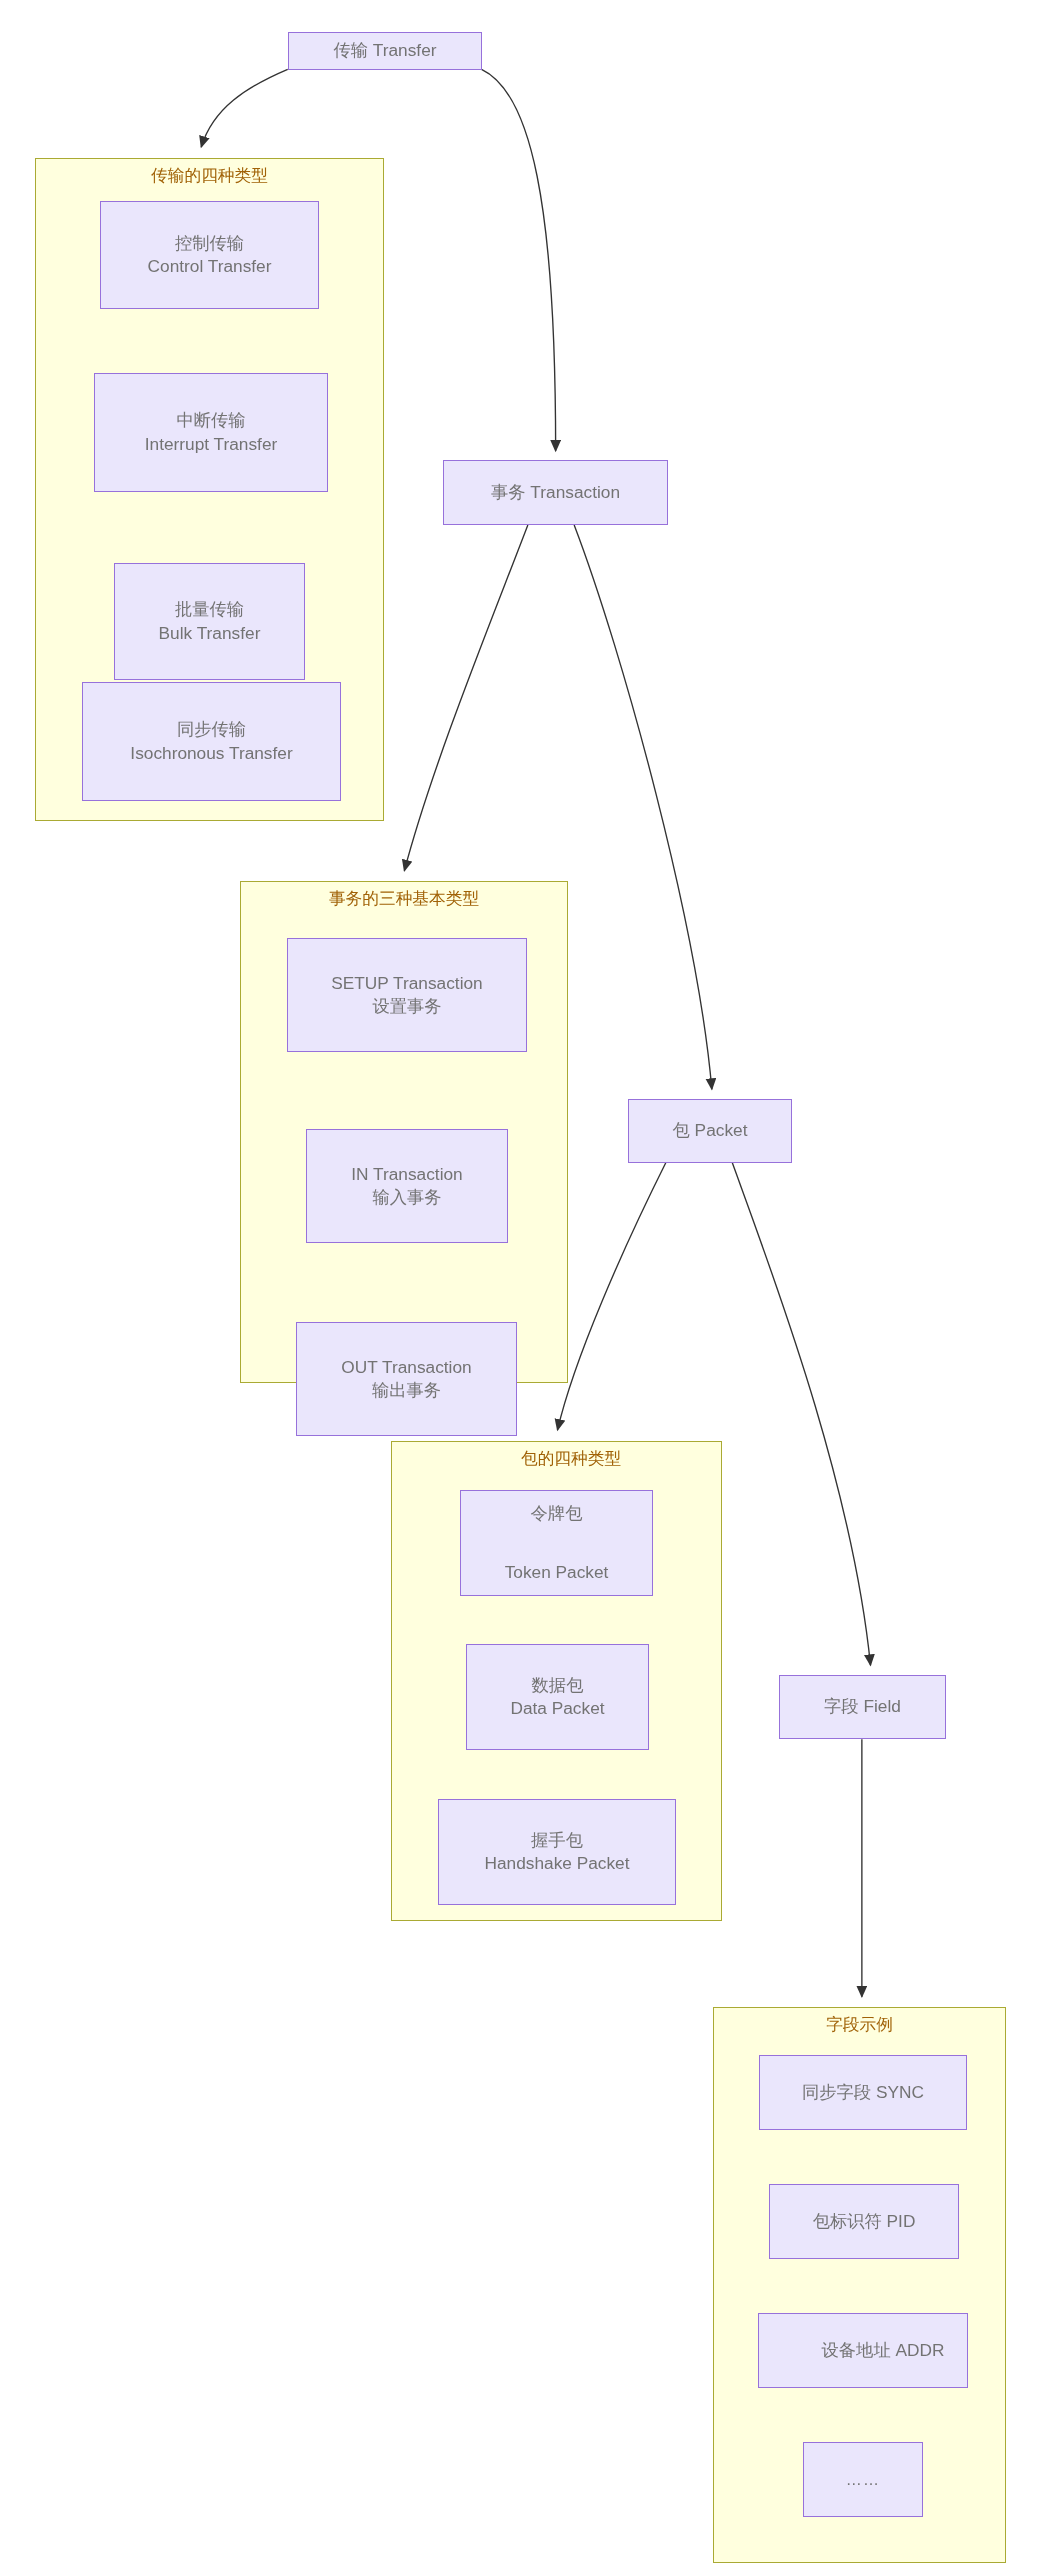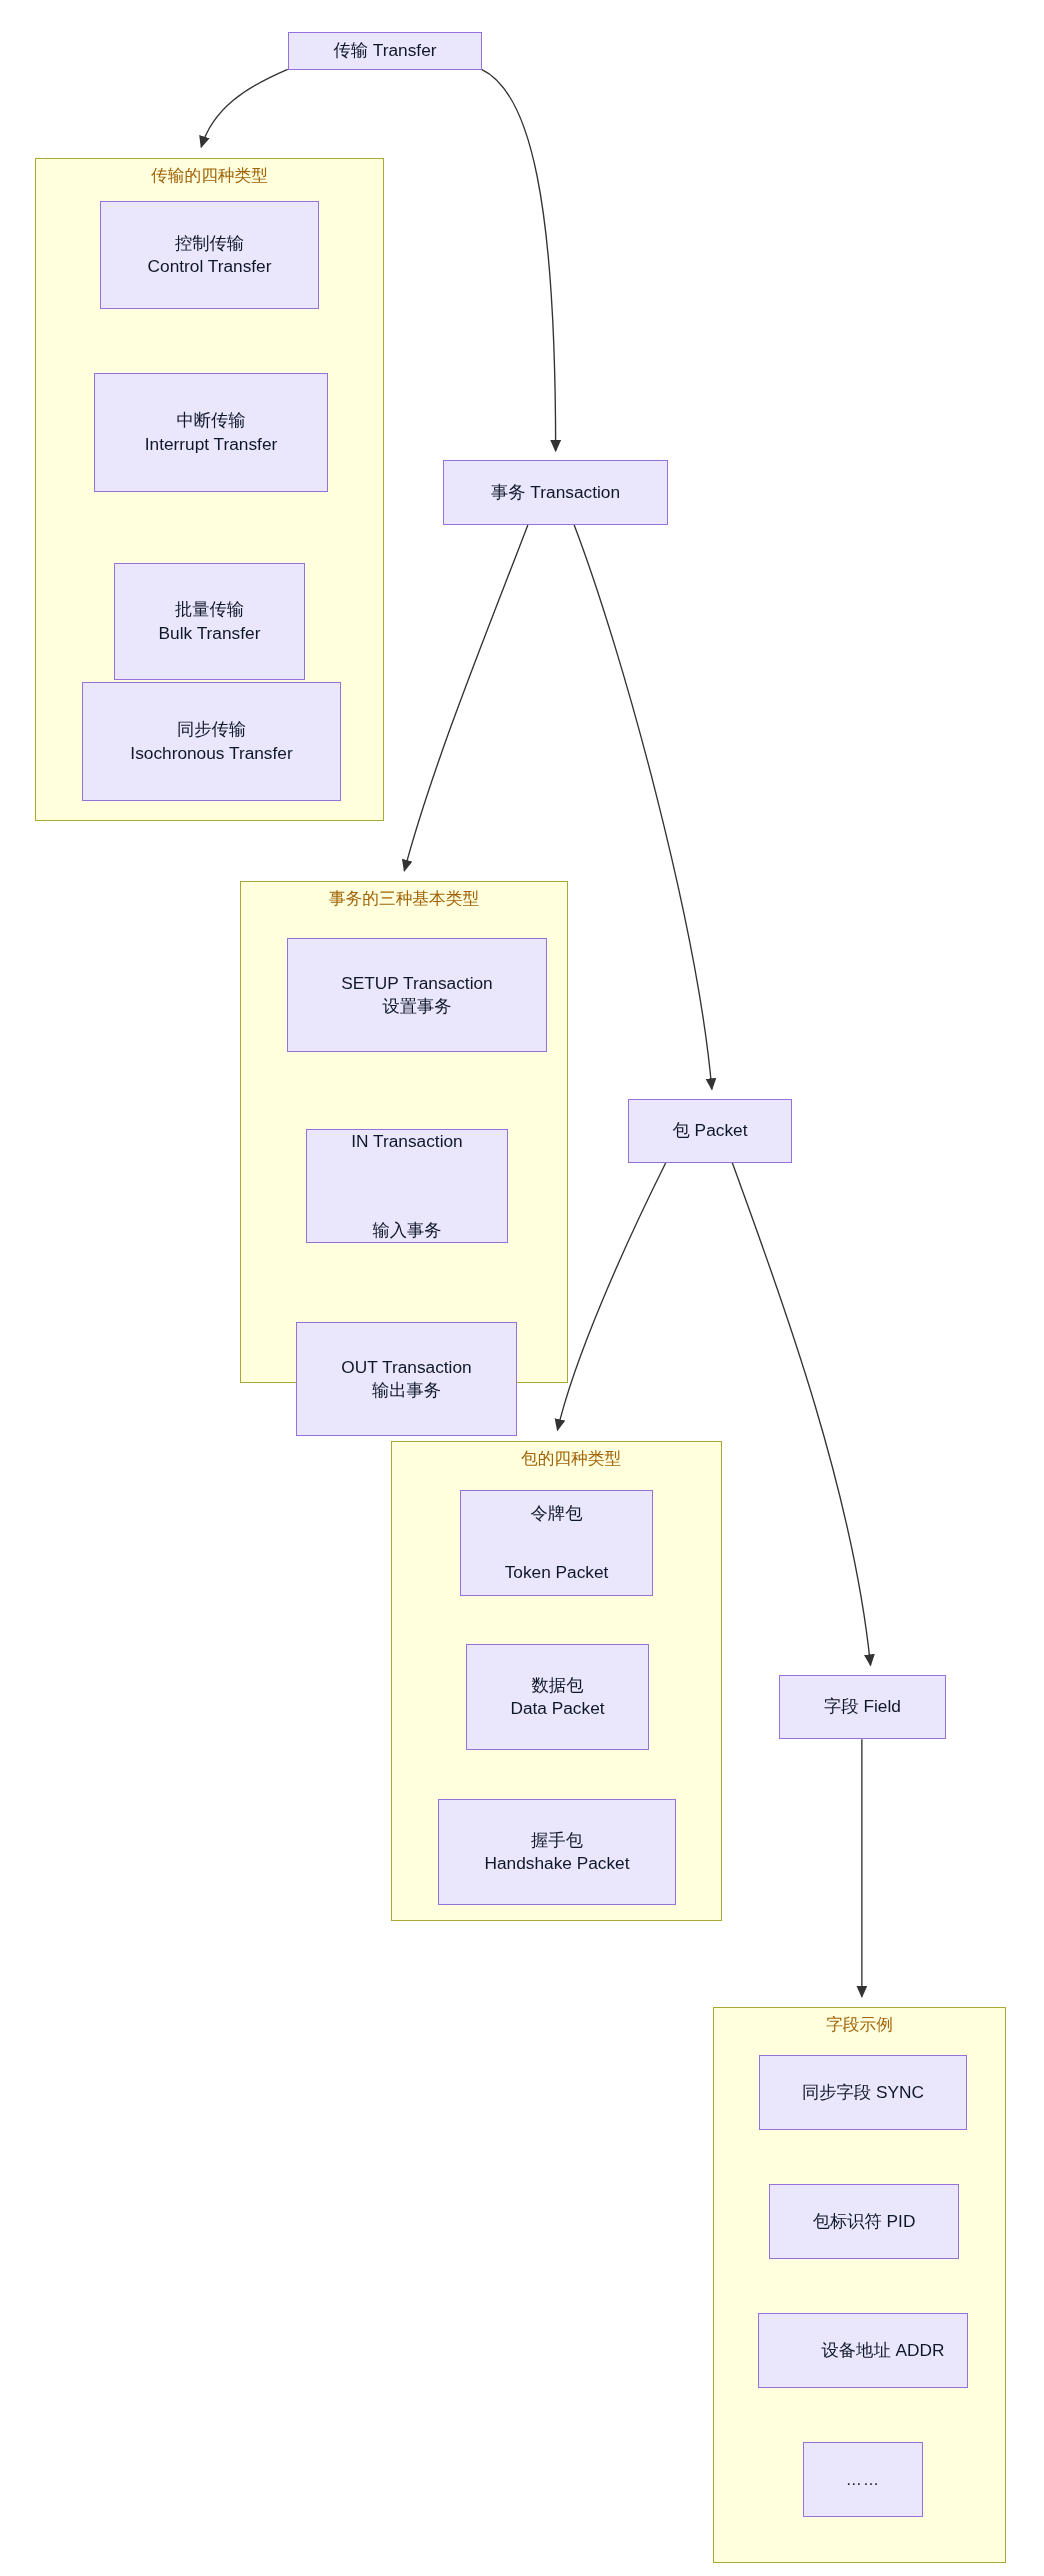--- a/index.html
+++ b/index.html
@@ -40,21 +40,21 @@
   }
   .node {
     position: absolute;
     background: #eae6fc;
     border: 1.2px solid #9771db;
     box-sizing: border-box;
     display: flex;
     flex-direction: column;
     align-items: center;
     justify-content: center;
-    color: #0f172a;
+    color: #737373;
     font-size: 17.3px;
     line-height: 1.35;
     text-align: center;
   }
   .node .line {
     display: block;
     white-space: nowrap;
   }
   .node.dots {
     font-size: 16px;
@@ -112,25 +112,25 @@
   </div>
 
   <div class="node" style="left:82px; top:682px; width:259px; height:119px;">
     <span class="line">同步传输</span>
     <span class="line">Isochronous Transfer</span>
   </div>
 
   <div class="cluster" style="left:240px; top:881px; width:328px; height:502px;">
     <div class="cluster-title" style="top:7.4px;">事务的三种基本类型</div>
   </div>
-  <div class="node" style="left:287px; top:938px; width:260px; height:114px;">
+  <div class="node" style="left:287px; top:938px; width:240px; height:114px;">
     <span class="line">SETUP Transaction</span>
     <span class="line">设置事务</span>
   </div>
-  <div class="node" style="left:306px; top:1129px; width:202px; height:114px;justify-content:space-between;">
+  <div class="node" style="left:306px; top:1129px; width:202px; height:114px;">
     <span class="line">IN Transaction</span>
     <span class="line">输入事务</span>
   </div>
   <div class="node" style="left:296px; top:1322px; width:221px; height:114px;">
     <span class="line">OUT Transaction</span>
     <span class="line">输出事务</span>
   </div>
 
   <div class="node" style="left:628px; top:1099px; width:164px; height:64px;">
     <span class="line">包 Packet</span>

